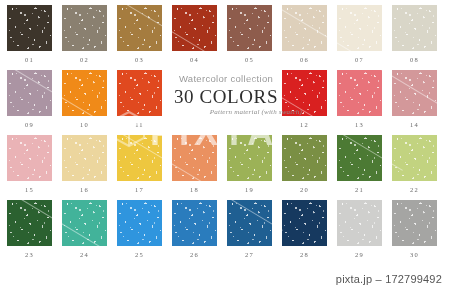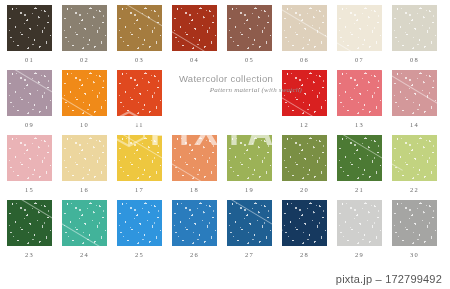--- a/index.html
+++ b/index.html
@@ -236,20 +236,21 @@
         <div class="lbl">29</div>
       </div>
       <div class="cell" style="left: 392px;">
         <div class="swatch" style="background-color: rgb(165, 165, 163);"></div>
         <div class="lbl">30</div>
       </div>
     </div>
 
   <div id="title-block">
     <div id="tb-sub">Watercolor collection</div>
+    <div id="tb-main">30 COLORS</div>
     <div id="tb-note">Pattern material (with swatch)</div>
   </div>
 
   <div id="watermark">
     <div class="wm-diag" style="left:0px;top:60px;width:330px;transform:rotate(31deg);"></div>
     <div class="wm-diag" style="left:120px;top:0px;width:330px;transform:rotate(31deg);"></div>
     <div class="wm-diag" style="left:-60px;top:150px;width:330px;transform:rotate(31deg);"></div>
     <div class="wm-diag" style="left:200px;top:-40px;width:330px;transform:rotate(31deg);"></div>
     <svg id="wm-logo" width="42" height="42" viewBox="0 0 42 42">
       <g fill="none" stroke="rgba(255,255,255,0.75)" stroke-width="2">

